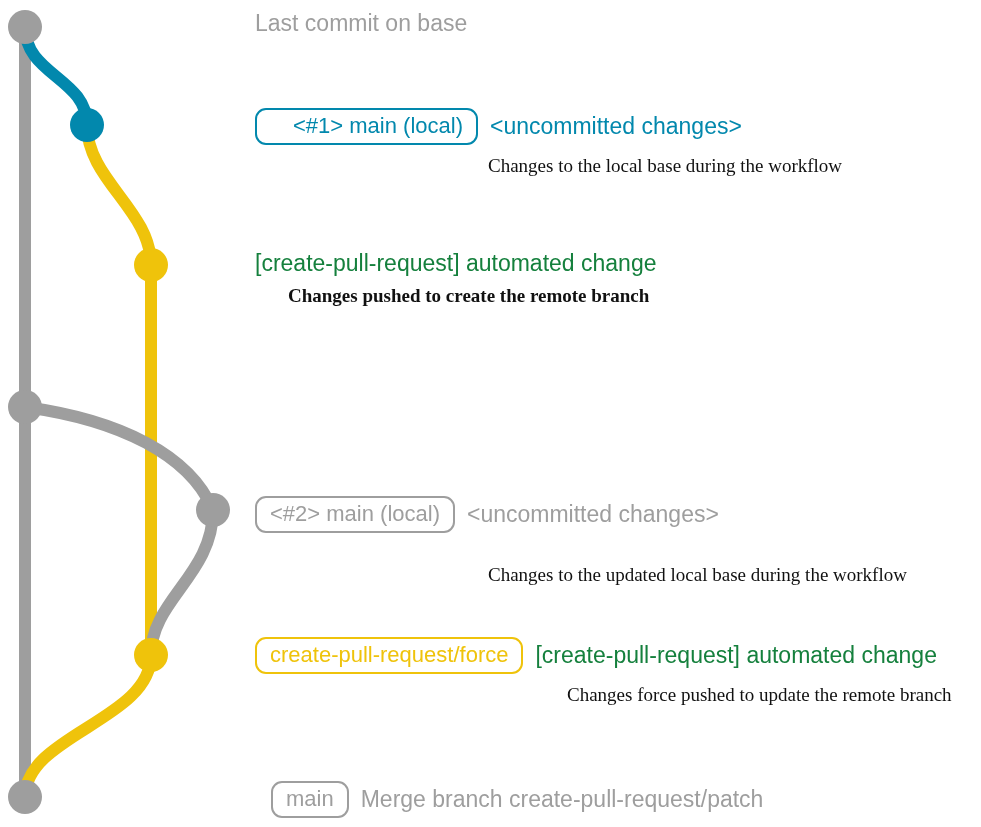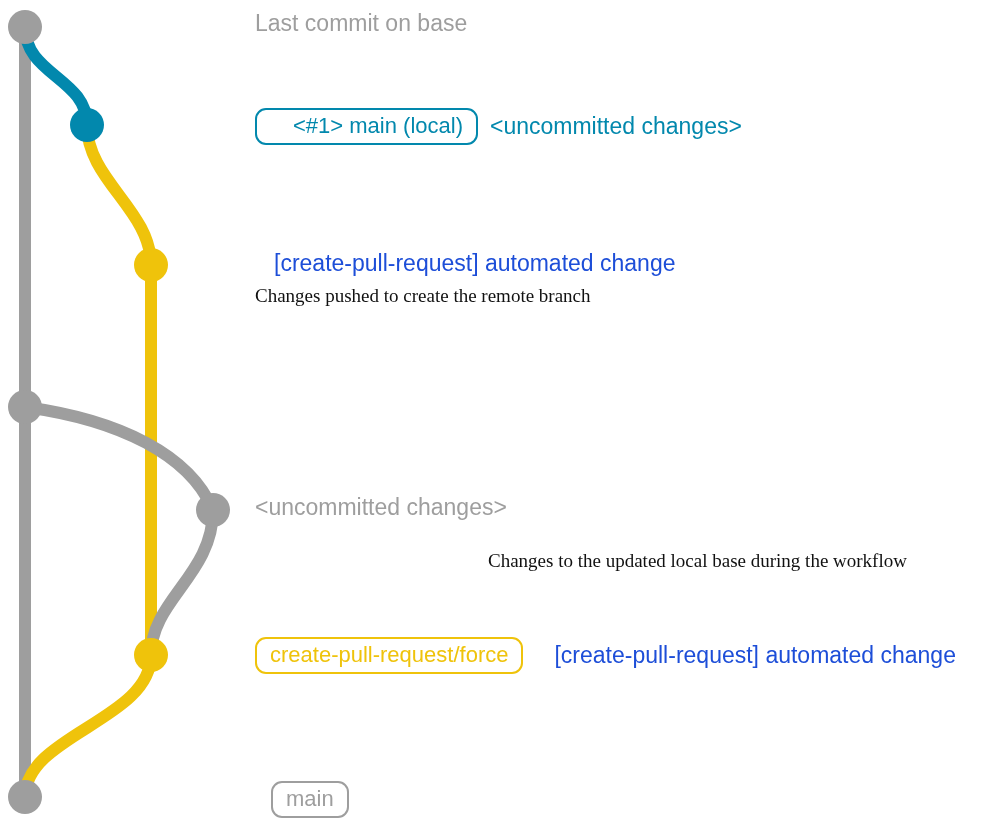--- a/index.html
+++ b/index.html
@@ -64,21 +64,21 @@
     border-color: #9e9e9e;
     color: #9e9e9e;
   }
   .title {
     font-size: 23px;
     line-height: 1;
     white-space: nowrap;
   }
   .title.gray { color: #9e9e9e; }
   .title.blue { color: #0288ad; }
-  .title.yellow { color: #1d4ed8; margin-left: 19px; }
+  .title.yellow { color: #15803d; }
   .subtitle {
     font-family: "Liberation Serif", serif;
     font-size: 19px;
     line-height: 1;
     color: #111111;
     white-space: nowrap;
     margin-top: 11px;
   }
 </style>
 </head>
@@ -113,43 +113,47 @@
     <div class="headline">
       <span class="title gray">Last commit on base</span>
     </div>
   </div>
 
   <div class="row-stack" style="left:255px; top:108px;">
     <div class="headline">
       <span class="badge blue">&lt;#1&gt; main (local)</span>
       <span class="title blue">&lt;uncommitted changes&gt;</span>
     </div>
+    <div class="subtitle" style="margin-left:233px;">Changes to the local base during the workflow</div>
   </div>
 
   <div class="row-stack" style="left:255px; top:252px;">
     <div class="headline">
       <span class="title yellow">[create-pull-request] automated change</span>
     </div>
-    <div class="subtitle" style="margin-left:0;">Changes pushed to create the remote branch</div>
+    <div class="subtitle" style="margin-left:33px;font-weight:bold;">Changes pushed to create the remote branch</div>
   </div>
 
 
   <div class="row-stack" style="left:255px; top:496px;">
     <div class="headline">
+      <span class="badge gray">&lt;#2&gt; main (local)</span>
       <span class="title gray">&lt;uncommitted changes&gt;</span>
     </div>
     <div class="subtitle" style="margin-left:233px;margin-top:32px;">Changes to the updated local base during the workflow</div>
   </div>
 
   <div class="row-stack" style="left:255px; top:637px;">
     <div class="headline">
       <span class="badge yellow">create-pull-request/force</span>
       <span class="title yellow">[create-pull-request] automated change</span>
     </div>
+    <div class="subtitle" style="margin-left:312px;">Changes force pushed to update the remote branch</div>
   </div>
 
   <div class="row-stack" style="left:271px; top:781px;">
     <div class="headline">
       <span class="badge gray">main</span>
+      <span class="title gray">Merge branch create-pull-request/patch</span>
     </div>
   </div>
 
 </div>
 
 </body></html>

